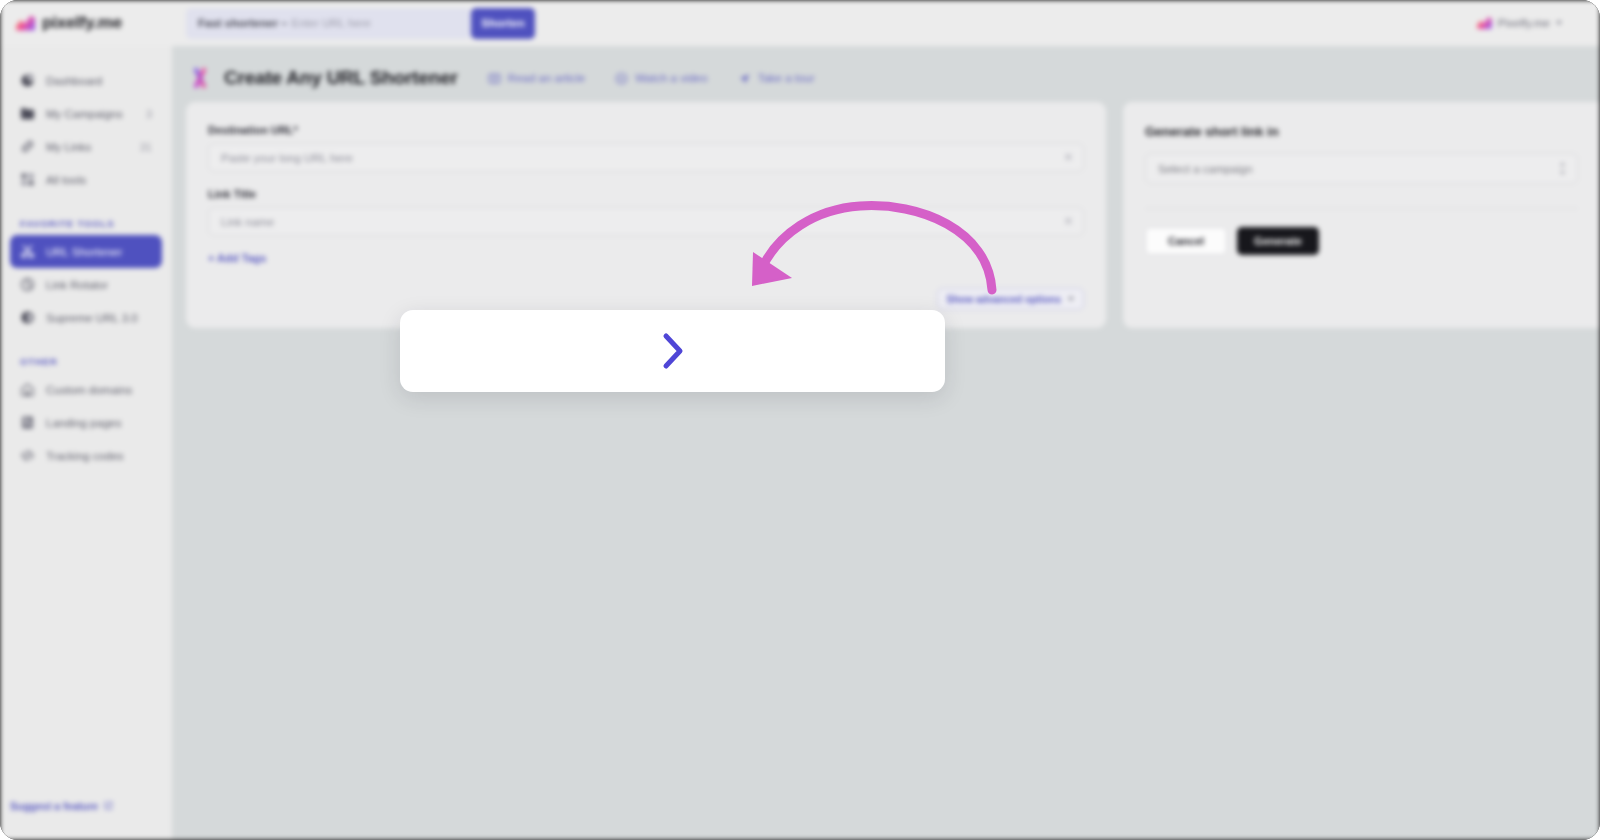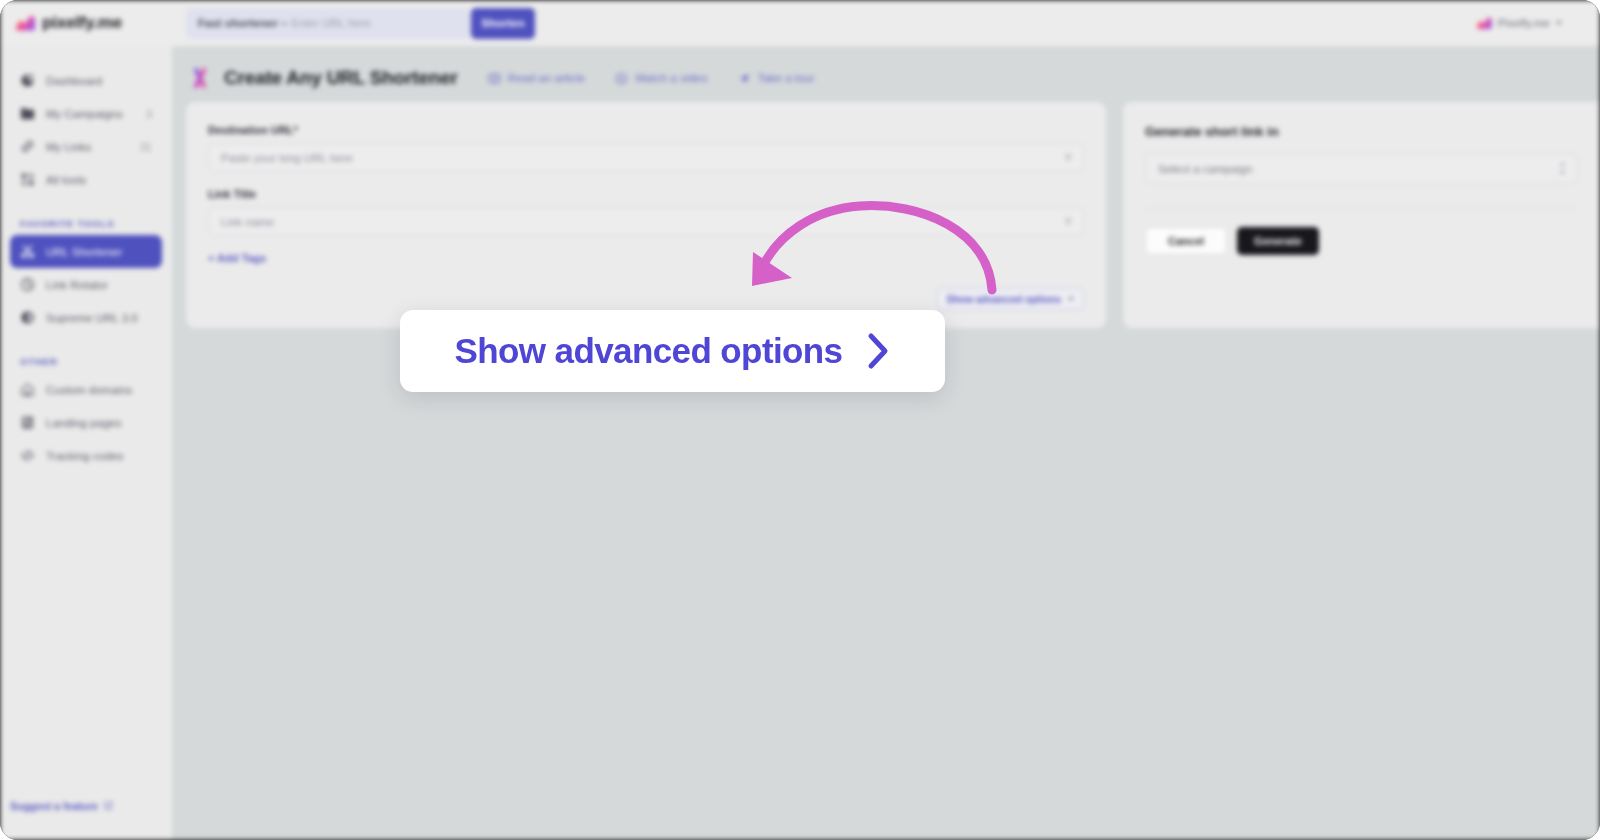--- a/index.html
+++ b/index.html
@@ -625,20 +625,19 @@
 
   <div id="coach-layer">
 
     <svg id="coach-arrow" viewBox="0 0 280 120">
       <path d="M272 100 C 268 40, 200 12, 140 16 C 95 19, 58 44, 42 78" stroke="#d560c8" stroke-width="9" fill="none" stroke-linecap="round"></path>
       <path d="M32 96 L 33 62 L 72 88 Z" fill="#d560c8"></path>
       <path d="M34 94 L 44 74 L 68 86 Z" fill="#d560c8"></path>
     </svg>
 
     <div id="coach-card">
-      <span id="coach-label">Show advanced options</span>
       <svg id="coach-chevron" width="26" height="40" viewBox="0 0 26 40">
         <path d="M6 5 L20 20 L6 35" stroke="#4f46d6" stroke-width="5" fill="none" stroke-linecap="round" stroke-linejoin="round"></path>
       </svg>
     </div>
   </div>
 
 </div>
 
 </body></html>

